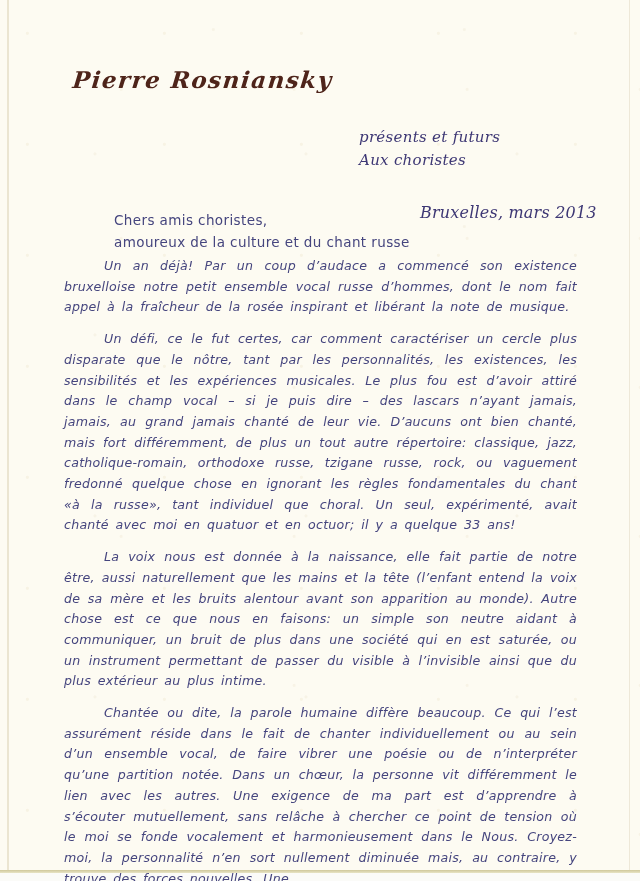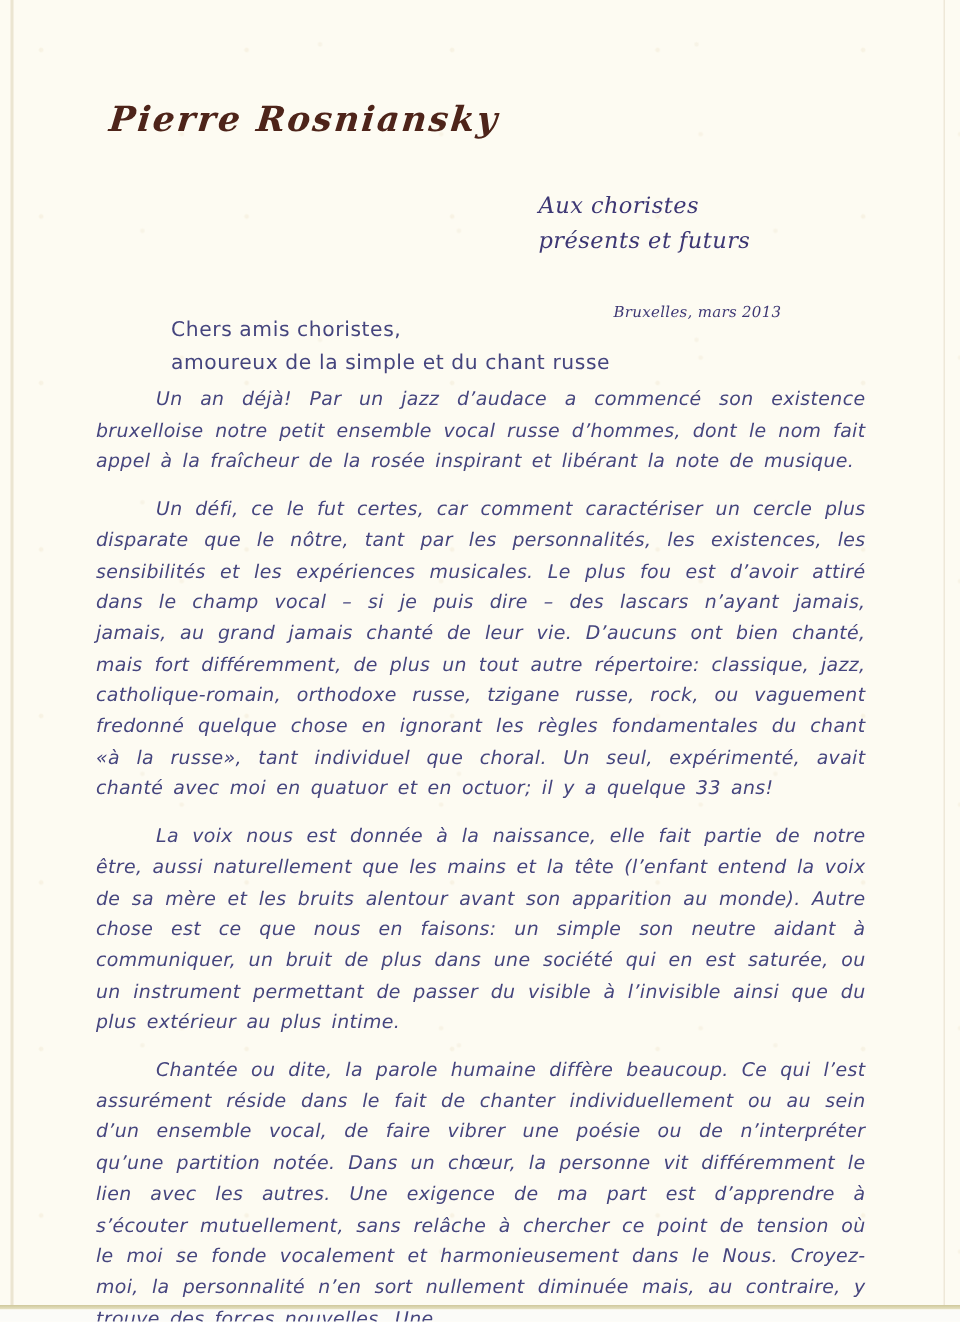--- a/index.html
+++ b/index.html
@@ -43,23 +43,23 @@
     transform:skewX(-6deg);
   }
   .recipient{
     position:absolute;left:359px;top:126px;
     font-family:"DejaVu Serif",serif;font-style:italic;
     font-size:15px;line-height:22.5px;
     color:#3d3774;letter-spacing:.3px;
   }
   .sc{font-variant:small-caps;letter-spacing:.8px;}
   .dateline{
-    position:absolute;left:409px;top:203px;
+    position:absolute;left:420px;top:203px;
     font-family:"DejaVu Serif",serif;font-style:italic;
-    font-size:10px;color:#3d3774;letter-spacing:.2px;
+    font-size:16px;color:#3d3774;letter-spacing:.2px;
   }
   .salutation{
     position:absolute;left:73px;top:209px;
     font-size:13.5px;line-height:22px;
     color:#45457e;letter-spacing:.4px;margin-left:41px;
   }
   .body{
     position:absolute;left:64px;top:256px;width:513px;
     font-style:italic;font-size:12.6px;line-height:20.7px;
     color:#45457e;letter-spacing:.25px;word-spacing:2.5px;
@@ -73,30 +73,30 @@
 
 <div class="paper">
   <div class="edge-left"></div>
   <div class="edge-right"></div>
   <div class="edge-bottom"></div>
   <div class="edge-bottom-under"></div>
 
   <div class="letterhead">Pierre Rosniansky</div>
 
   <div class="recipient">
+    <div>présents et futurs</div>
     <div>Aux choristes</div>
-    <div>présents et futurs</div>
   </div>
 
   <div class="dateline">Bruxelles, mars 2013</div>
 
   <div class="salutation">
     <div>Chers amis choristes,</div>
-    <div>amoureux de la simple et du chant russe</div>
+    <div>amoureux de la culture et du chant russe</div>
   </div>
 
   <div class="body" id="letter-body">
-      <p><span>Un an déjà! Par un jazz </span><span class="u">d’audace</span><span> a commencé son existence bruxelloise notre petit ensemble vocal russe d’hommes, dont le nom fait appel à la fraîcheur de la rosée inspirant et libérant la note de musique.</span></p>
+      <p><span>Un an déjà! Par un coup </span><span class="u">d’audace</span><span> a commencé son existence bruxelloise notre petit ensemble vocal russe d’hommes, dont le nom fait appel à la fraîcheur de la rosée inspirant et libérant la note de musique.</span></p>
       <p><span>Un défi, ce le fut certes, car comment caractériser un cercle plus disparate que le nôtre, tant par les personnalités, les existences, les sensibilités et les expériences musicales. Le plus fou est d’avoir attiré dans le champ vocal – si je puis dire – des lascars n’ayant jamais, jamais, au grand jamais chanté de leur vie. D’aucuns ont bien chanté, mais fort différemment, de plus un tout autre répertoire: classique, jazz, catholique-romain, orthodoxe russe, tzigane russe, rock, ou vaguement fredonné quelque chose en ignorant les règles fondamentales du chant «à la russe», tant individuel que choral. Un seul, expérimenté, avait chanté avec moi en quatuor et en octuor; il y a quelque 33 ans!</span></p>
       <p><span>La voix nous est donnée à la naissance, elle fait partie de notre être, aussi naturellement que les mains et la tête (l’enfant entend la voix de sa mère et les bruits alentour avant son apparition au monde). Autre chose est ce que nous en faisons: un simple son neutre aidant à communiquer, un bruit de plus dans une société qui en est saturée, ou un instrument permettant de passer du visible à l’invisible ainsi que du plus extérieur au plus intime.</span></p>
       <p><span>Chantée ou dite, la parole humaine diffère beaucoup. Ce qui l’est assurément réside dans le fait de chanter individuellement ou au sein d’un ensemble vocal, de faire vibrer une poésie ou de n’interpréter qu’une partition notée. Dans un chœur, la personne vit différemment le lien avec les autres. Une exigence de ma part est </span><span class="u">d’apprendre à s’écouter mutuellement</span><span>, sans relâche à chercher ce point de tension où le moi se fonde vocalement et harmonieusement dans le Nous. Croyez-moi, la personnalité n’en sort nullement diminuée mais, au contraire, y trouve des forces nouvelles. Une</span></p>
     </div>
 </div>
 
 </body></html>

